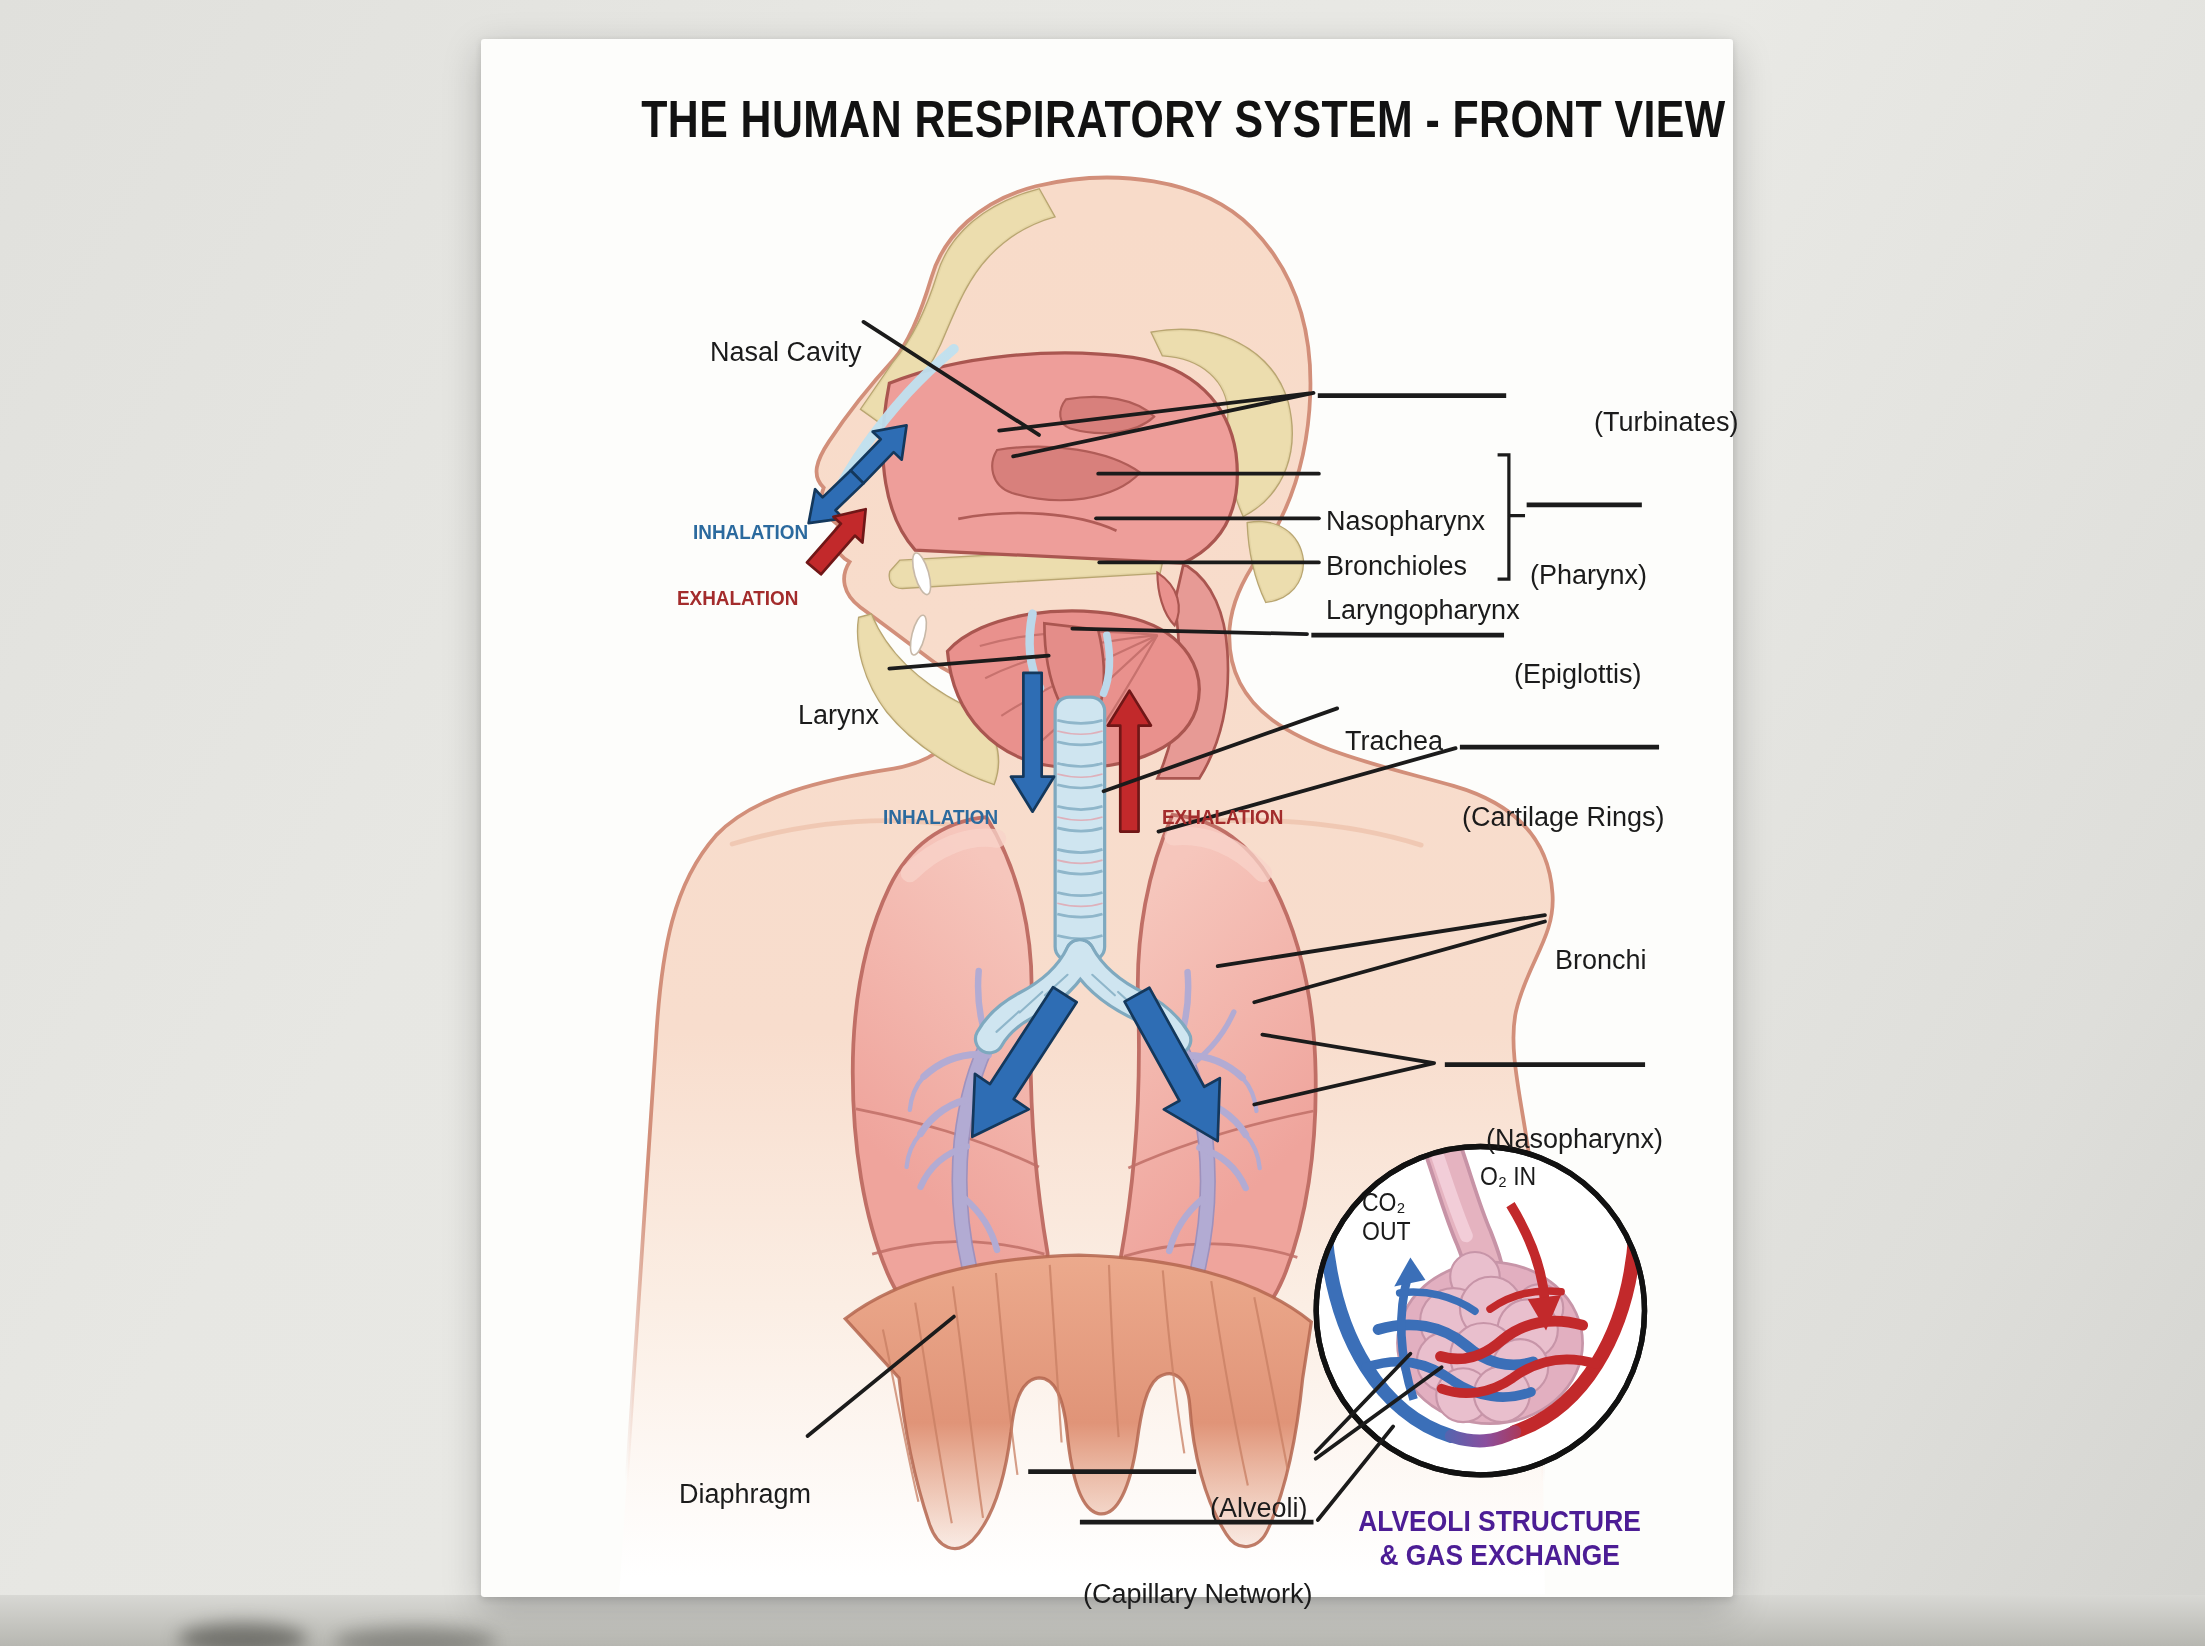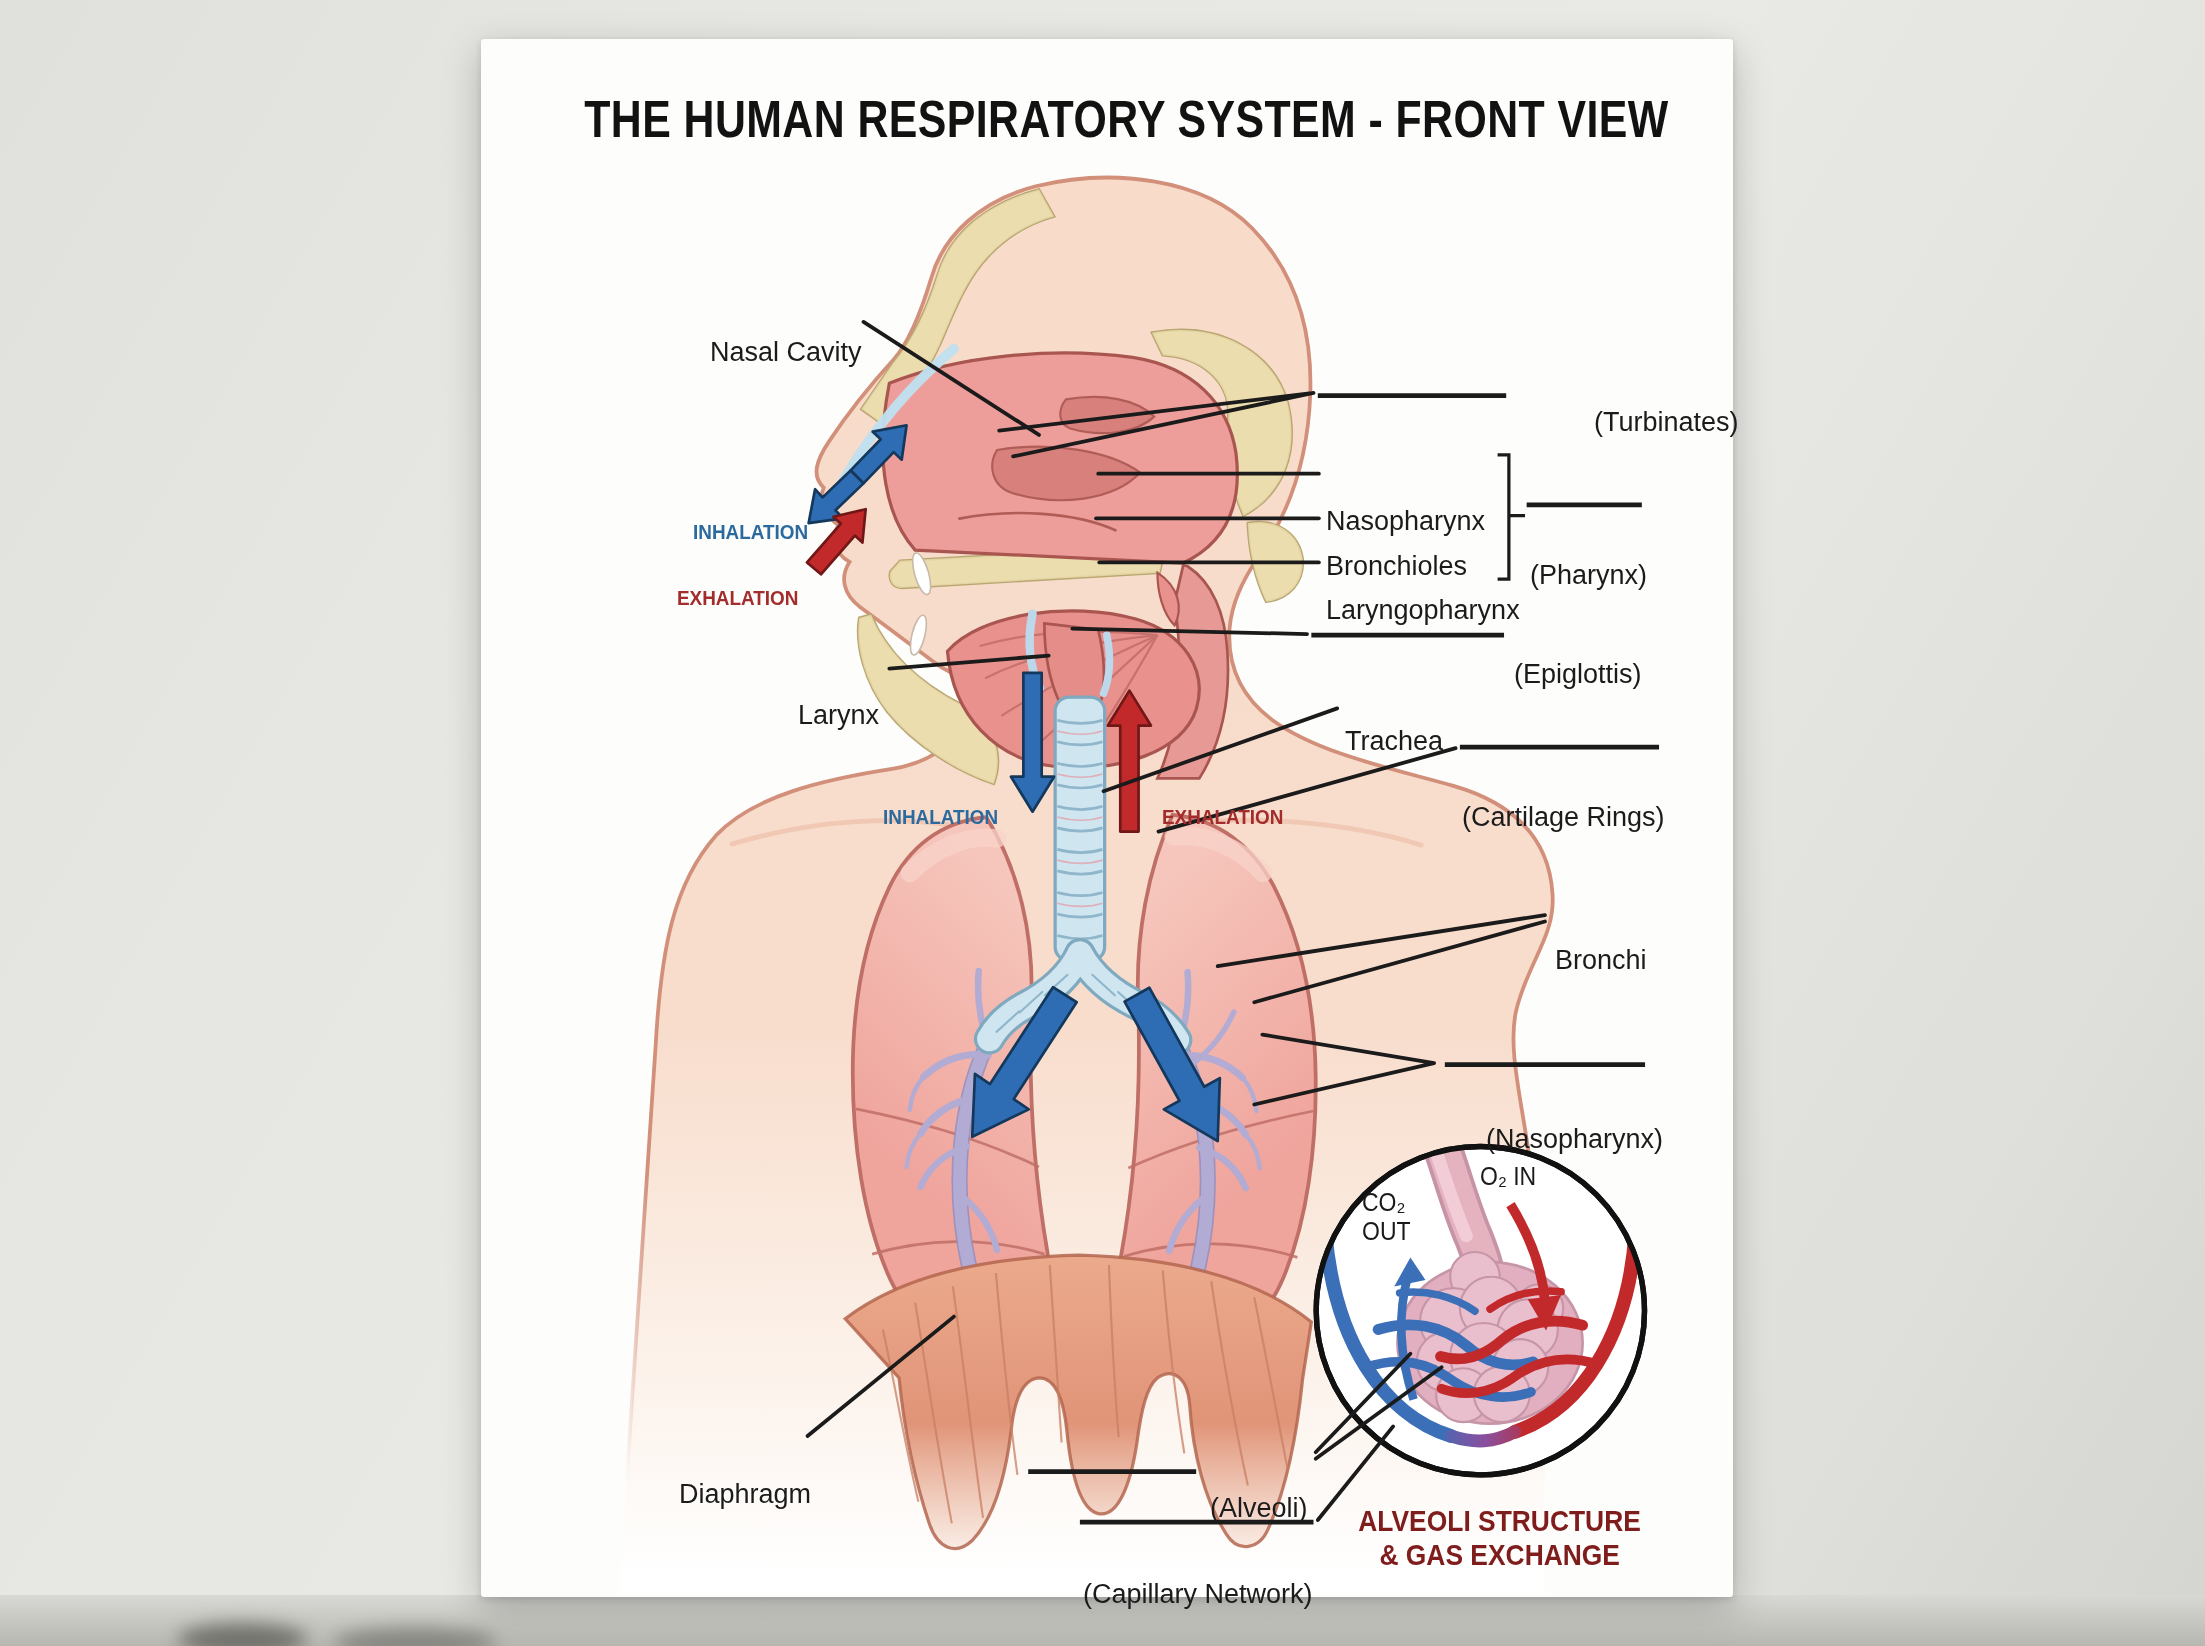--- a/index.html
+++ b/index.html
@@ -14,25 +14,25 @@
   .poster{position:absolute;left:481px;top:39px;width:1252px;height:1558px;
         background:#fdfdfb;border-radius:3.2px;
         box-shadow:0 12px 38px rgba(0,0,0,.22), 0 2.2px 7.5px rgba(0,0,0,.12);}
   .art{position:absolute;left:0;top:0;width:2205px;height:1646px;pointer-events:none;}
   .label{position:absolute;color:var(--label-black,#1b1b1b);font-size:27px;line-height:1.1;
         white-space:nowrap;letter-spacing:0px;margin-top:48px;}
   .flow{font-weight:700;font-size:21px;}
   .flow .cond{display:inline-block;transform:scaleX(.9);transform-origin:left center;}
   .flow-blue{color:var(--inhalation-blue,#2b6a9e);}
   .flow-red{color:var(--exhalation-red,#a32c2c);}
-  .title-wrap{position:absolute;left:481px;top:90px;width:1405px;text-align:left;}
+  .title-wrap{position:absolute;left:481px;top:90px;width:1405px;text-align:center;}
   .title-wrap .t{display:inline-block;font-size:51px;font-weight:700;color:#121212;
         transform:scaleX(.84);transform-origin:center;letter-spacing:0.5px;}
   .caption{position:absolute;left:1314px;width:371px;text-align:center;font-weight:700;
-        font-size:30px;color:#7f1d1d;}
+        font-size:30px;color:#4c1d95;}
   .caption .cond{display:inline-block;transform:scaleX(.88);transform-origin:center;}
   .gas{position:absolute;font-weight:400;font-size:25px;color:#1a1a1a;}
   .gas .cond{display:inline-block;transform:scaleX(.92);transform-origin:left center;}
 </style>
 </head>
 <body>
 
 <div id="stage">
   <div class="wall"></div>
   <div class="wall-bottom"></div>

